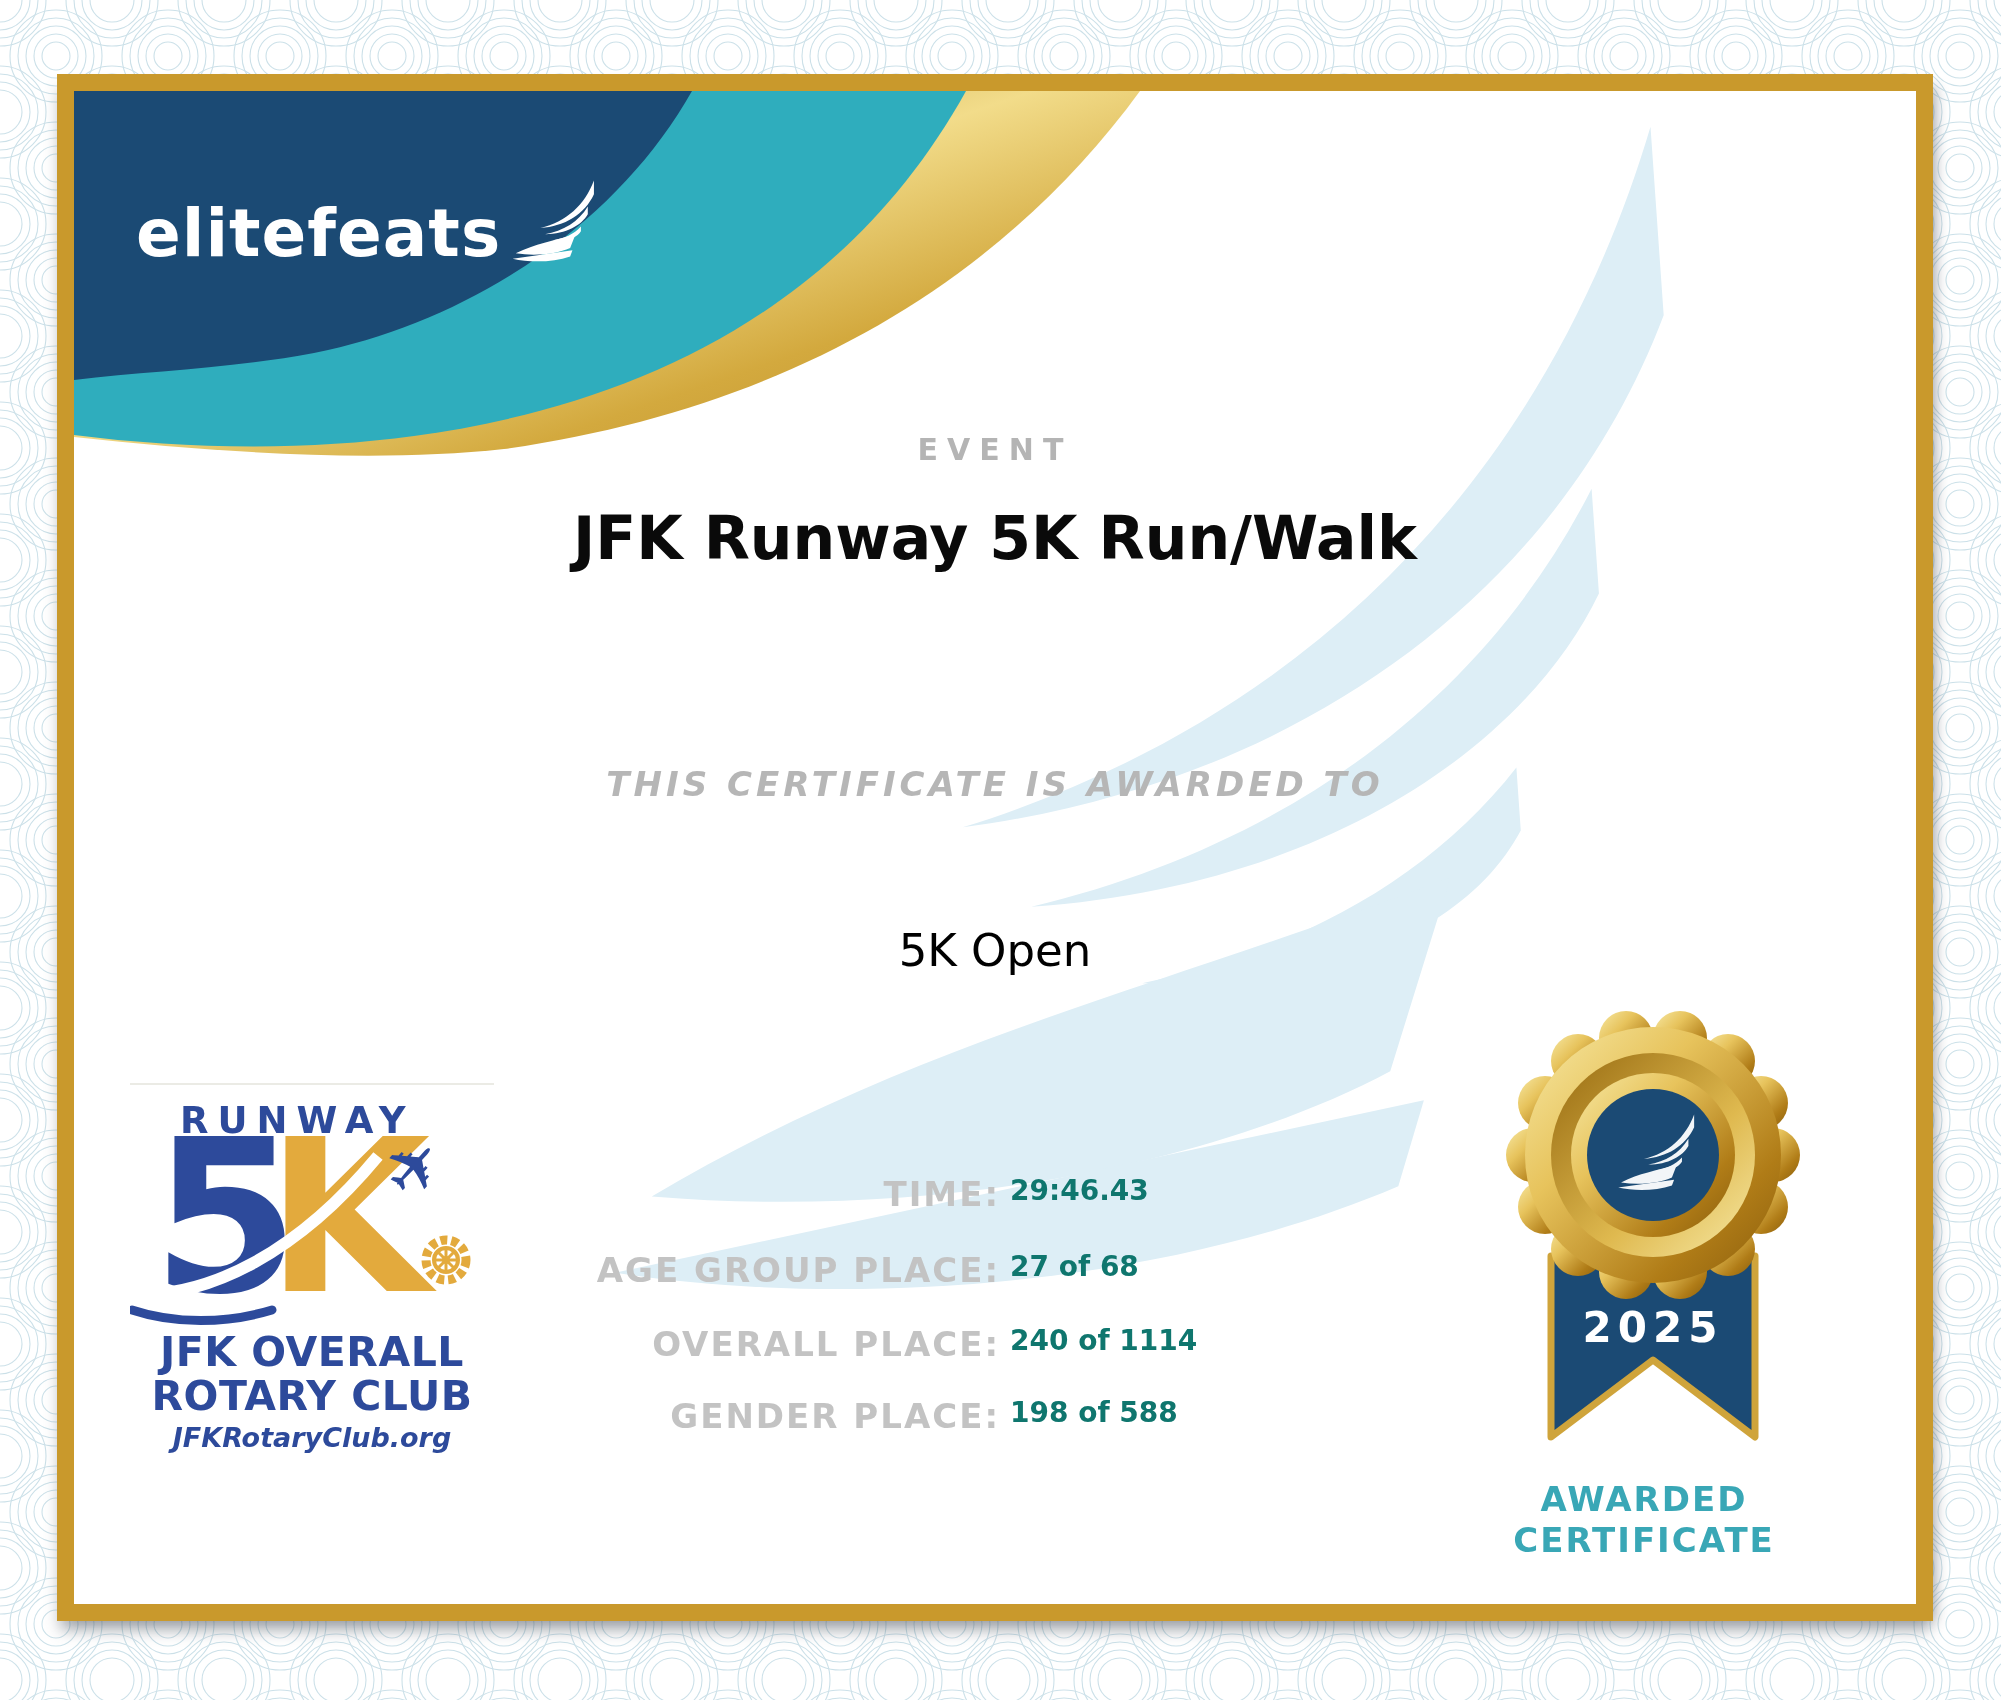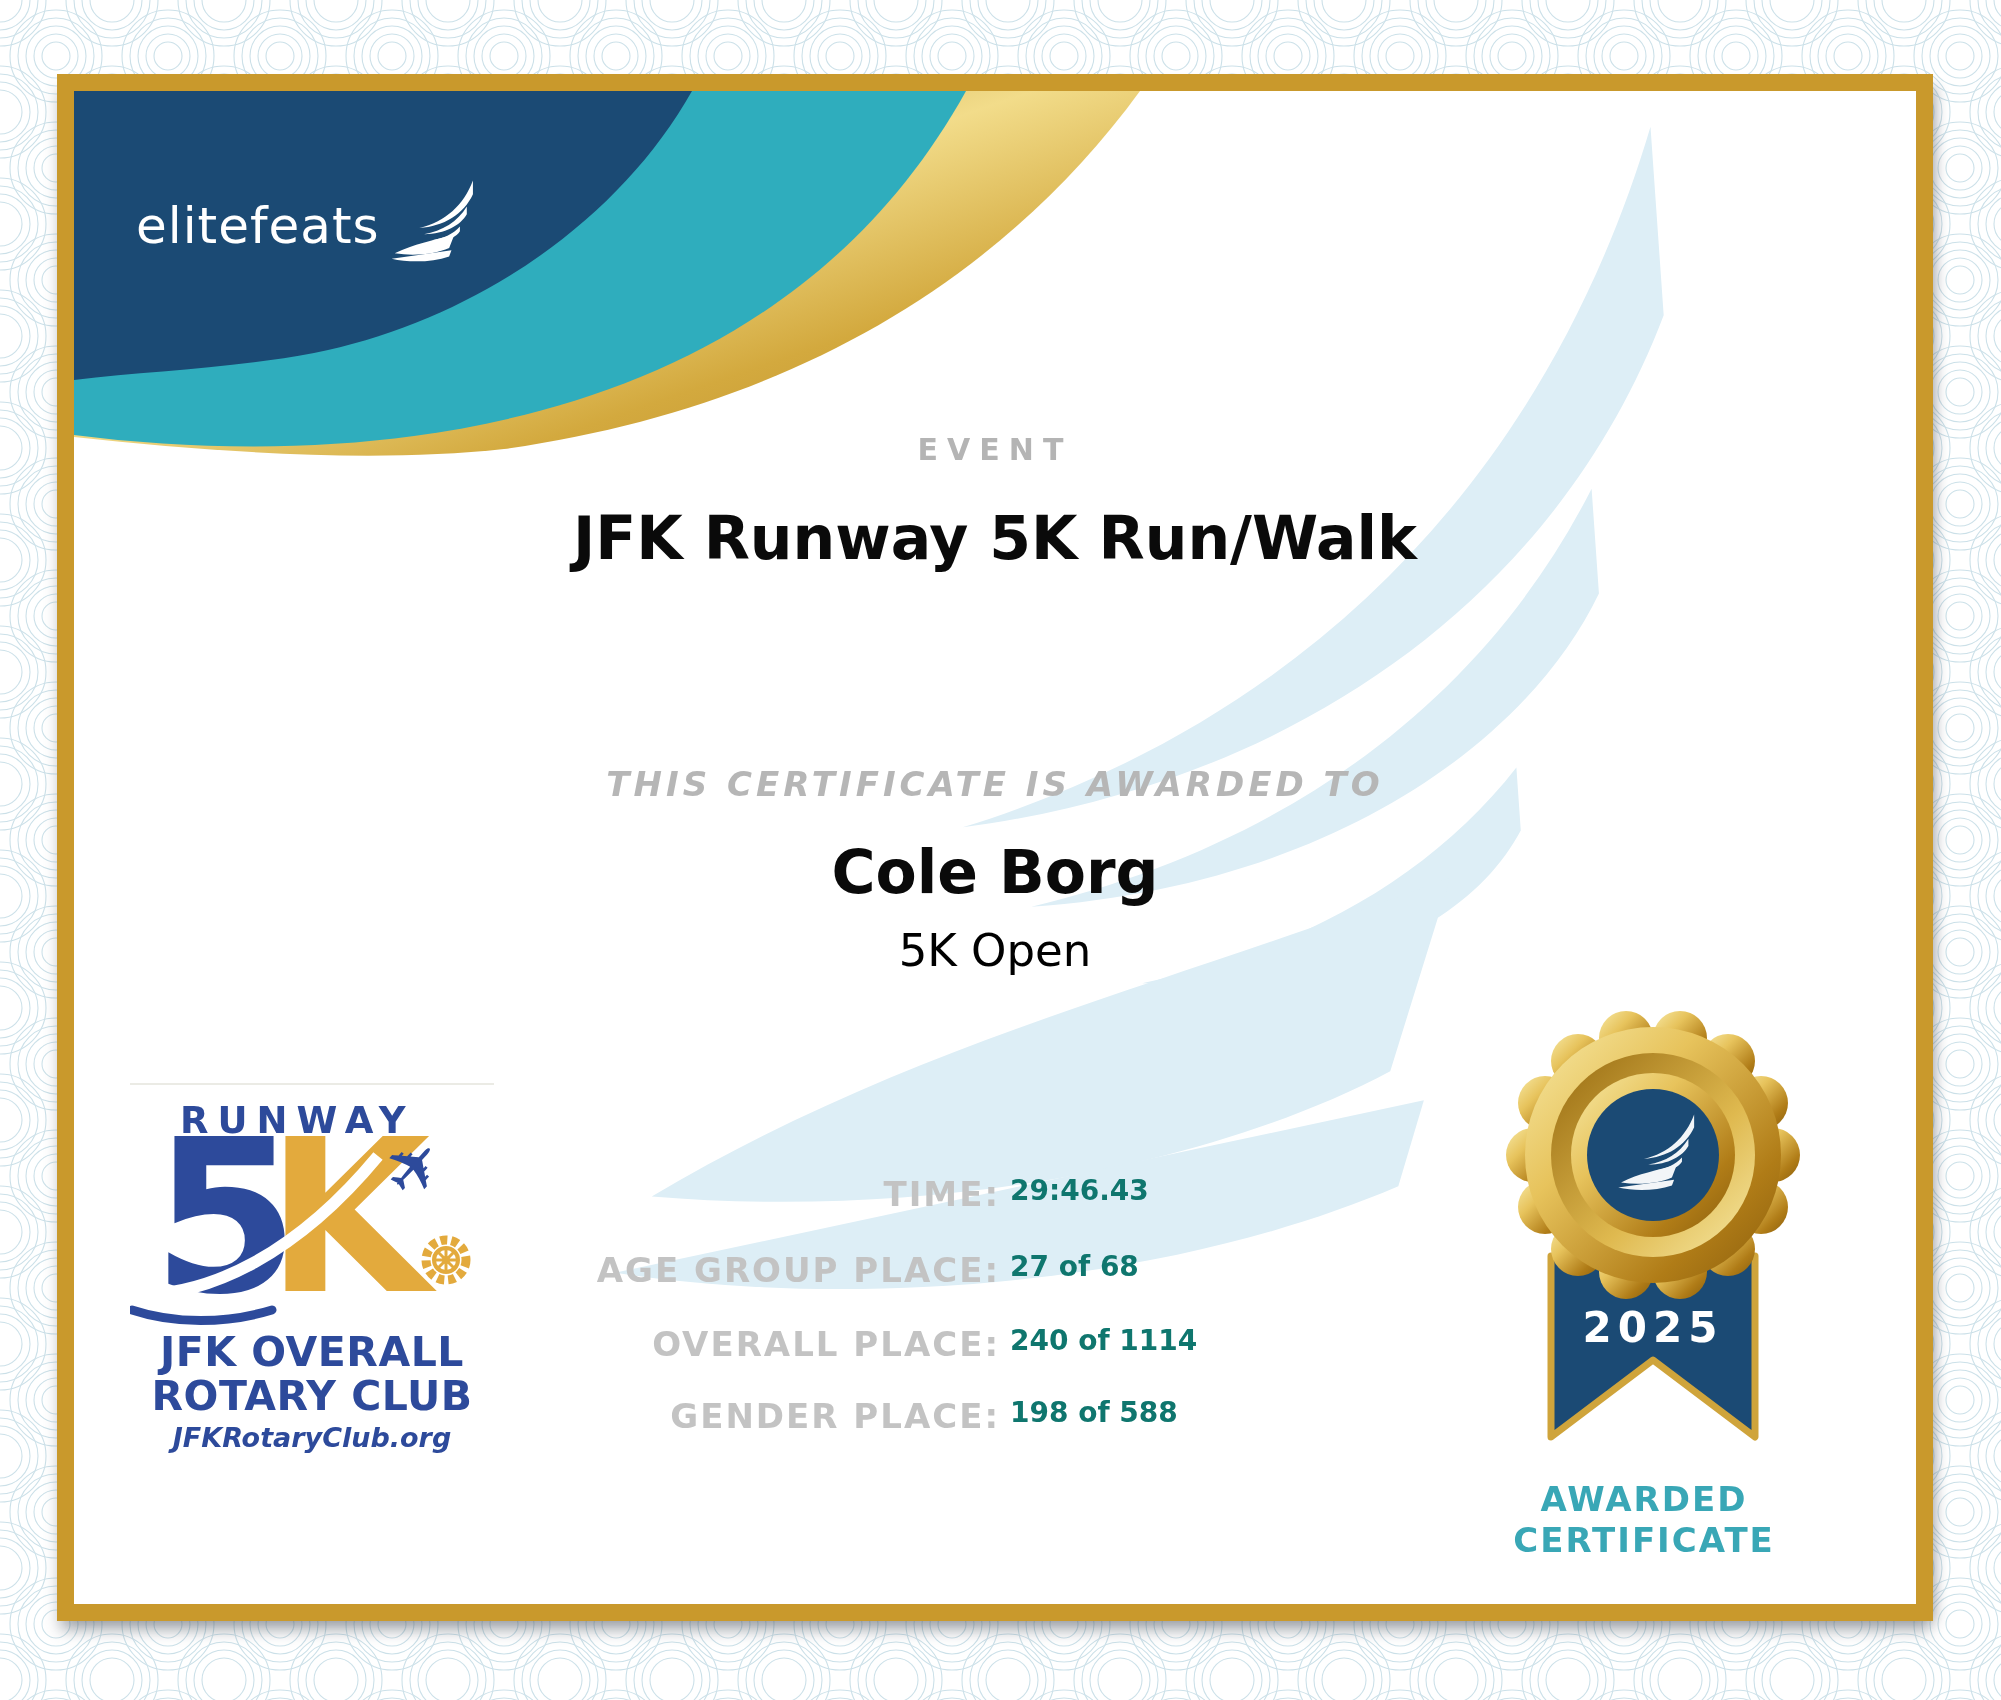--- a/index.html
+++ b/index.html
@@ -9,21 +9,21 @@
   
   .cert{position:absolute;left:57px;top:74px;width:1876px;height:1547px;box-sizing:border-box;
         border:17px solid #c9992c;background:#ffffff;
         box-shadow:0 12px 14px -3px rgba(70,80,90,.45), 10px 6px 12px -7px rgba(70,80,90,.3);}
   .cert-inner{position:absolute;inset:0;overflow:hidden;}
   .abs{position:absolute;}
   .center-line{position:absolute;left:0;width:1842px;text-align:center;white-space:nowrap;}
   
   .swoosh{position:absolute;left:0;top:0;}
   .brand{position:absolute;left:62px;top:88px;display:flex;align-items:flex-start;}
-  .brand-text{font-size:50px;font-weight:normal;color:#ffffff;letter-spacing:1px;line-height:1;margin-top:22px;}
+  .brand-text{font-size:66px;font-weight:bold;color:#ffffff;letter-spacing:1px;line-height:1;margin-top:22px;}
   .brand-icon{margin-left:4px;margin-top:0;}
   
   .event-label{top:341px;font-size:30px;font-weight:bold;letter-spacing:9px;color:#b4b4b4;}
   .event-title{top:412px;font-size:60px;font-weight:bold;color:#0a0a0a;letter-spacing:0px;}
   .award-label{top:673px;font-size:34px;font-weight:bold;letter-spacing:4px;color:#b6b6b6;font-style:italic;}
   .recipient{top:746px;font-size:60px;font-weight:bold;color:#0a0a0a;}
   .division{top:833px;font-size:45px;font-weight:400;color:#000;}
   .stats-heading{position:absolute;left:0;top:984px;width:1578px;text-align:center;
                  font-size:34px;font-weight:bold;letter-spacing:4px;color:#bdbdbd;white-space:nowrap;}
   .stat-row{position:absolute;left:0;width:1842px;height:44px;}
@@ -125,21 +125,20 @@
         <div class="brand-text">elitefeats</div>
         <svg class="brand-icon" width="92" height="92" viewBox="0 0 120 120">
           <use href="#wingfoot" fill="#ffffff"></use>
         </svg>
       </div>
 
       <div class="center-line event-label">EVENT</div>
       <div class="center-line event-title">JFK Runway 5K Run/Walk</div>
 
       <div class="center-line award-label">THIS CERTIFICATE IS AWARDED TO</div>
-      <div class="center-line recipient">Cole Borg</div>
       <div class="center-line division">5K Open</div>
 
 
       <div class="stat-row" style="top:1083px">
         <span class="stat-label">TIME:</span>
         <span class="stat-value">29:46.43</span>
       </div>
       <div class="stat-row" style="top:1159px">
         <span class="stat-label">AGE GROUP PLACE:</span>
         <span class="stat-value">27 of 68</span>

